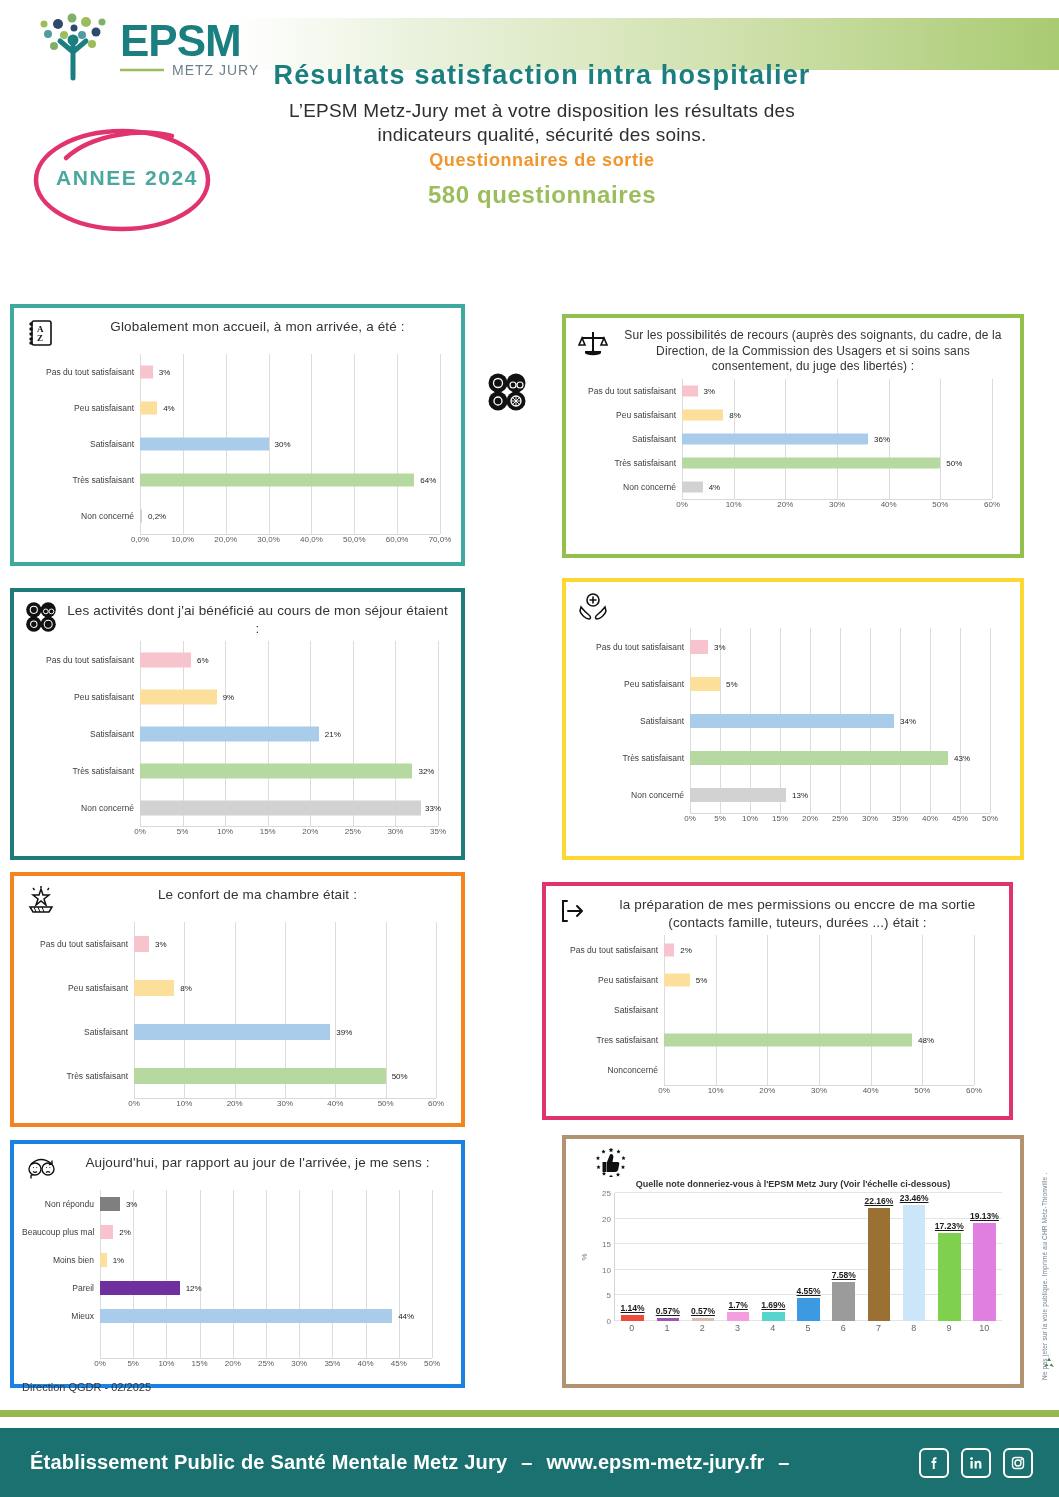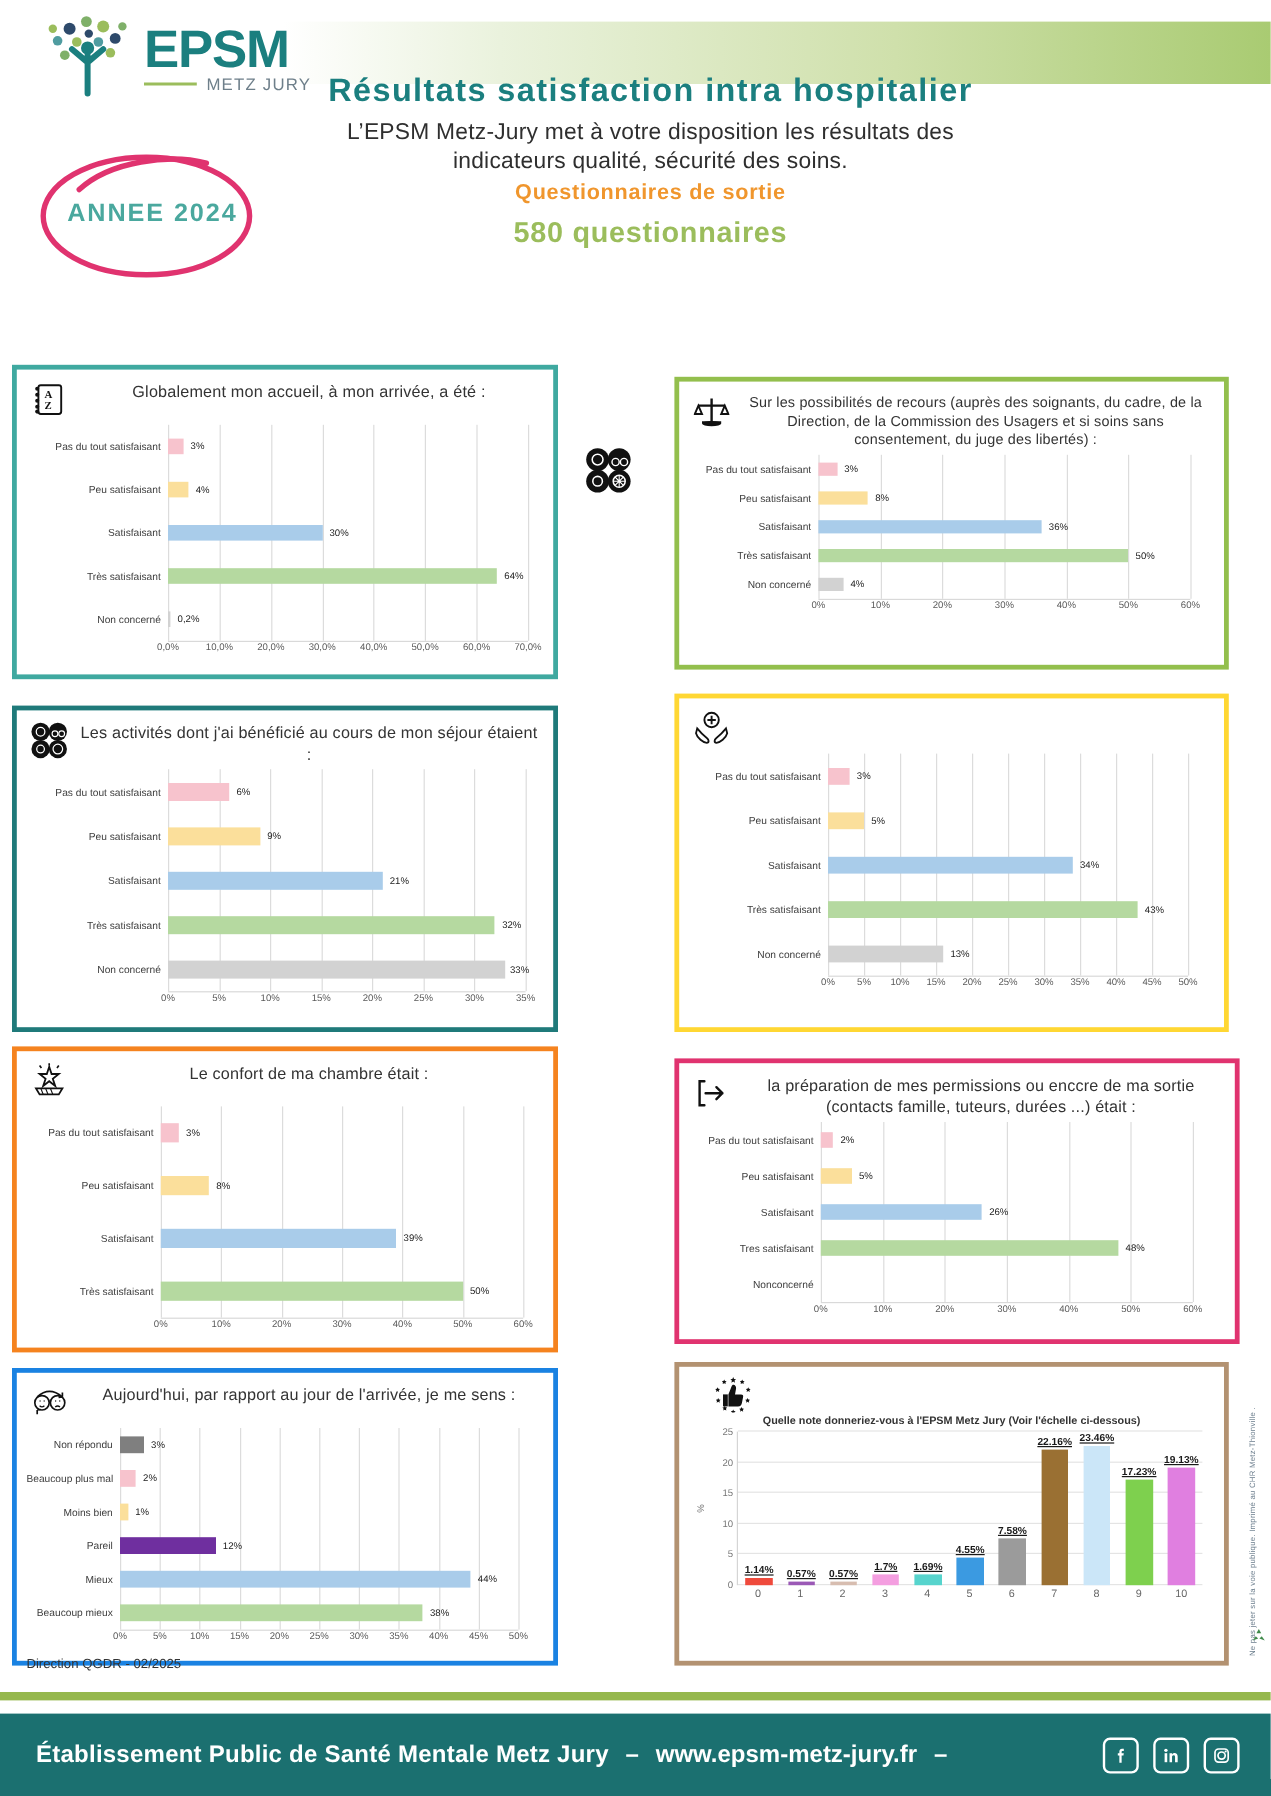--- a/index.html
+++ b/index.html
@@ -573,21 +573,21 @@
             <span style="left: 212.667px;">20%</span>
             <span style="left: 263px;">30%</span>
             <span style="left: 313.333px;">40%</span>
             <span style="left: 363.667px;">50%</span>
             <span style="left: 414px;">60%</span>
           </div>
         </div>
     </div>
   </div>
 
-  <div class="card" id="card-preparation" style="left:562px; top:582px; width:471px; height:238px; border-color:#e0336f;">
+  <div class="card" id="card-preparation" style="left:542px; top:582px; width:471px; height:238px; border-color:#e0336f;">
     <div class="card-inner">
       <div class="card-head">
         <div class="card-icon">
           <svg width="30" height="30" viewBox="0 0 30 30">
             <path d="M9 5 L5 5 L5 25 L9 25" fill="none" stroke="#111" stroke-width="2" stroke-linecap="round"></path>
             <path d="M10 15 L24 15 M19 10 L24 15 L19 20" fill="none" stroke="#111" stroke-width="2" stroke-linecap="round" stroke-linejoin="round"></path>
           </svg>
         </div>
         <div class="card-title">la préparation de mes permissions ou enccre de ma sortie (contacts famille, tuteurs, durées ...) était :</div>
       </div>
@@ -611,24 +611,20 @@
             </div>
             <div class="row" style="height: 30px;">
               <div class="cat" style="width: 110px;">Peu satisfaisant</div>
               <div class="track" style="width: 310px; flex: 0 0 310px; position: relative;">
                 <div class="bar" style="position: absolute; left: 0px; top: 50%; transform: translateY(-50%); width: 25.8333px; height: 13px; background: rgb(251, 223, 155);"></div>
                 <span class="val" style="left: 31.8333px;">5%</span>
               </div>
             </div>
             <div class="row" style="height: 30px;">
               <div class="cat" style="width: 110px;">Satisfaisant</div>
-              <div class="track" style="width: 310px; flex: 0 0 310px; position: relative;">
-                <div class="bar" style="position: absolute; left: 0px; top: 50%; transform: translateY(-50%); width: 134.333px; height: 13px; background: rgb(169, 204, 234);"></div>
-                <span class="val" style="left: 140.333px;">26%</span>
-              </div>
             </div>
             <div class="row" style="height: 30px;">
               <div class="cat" style="width: 110px;">Tres satisfaisant</div>
               <div class="track" style="width: 310px; flex: 0 0 310px; position: relative;">
                 <div class="bar" style="position: absolute; left: 0px; top: 50%; transform: translateY(-50%); width: 248px; height: 13px; background: rgb(181, 217, 160);"></div>
                 <span class="val" style="left: 254px;">48%</span>
               </div>
             </div>
             <div class="row" style="height: 30px;">
               <div class="cat" style="width: 110px;">Nonconcerné</div>
@@ -705,27 +701,20 @@
               <div class="track" style="width: 332px; flex: 0 0 332px; position: relative;">
                 <div class="bar" style="position: absolute; left: 0px; top: 50%; transform: translateY(-50%); width: 79.68px; height: 14px; background: rgb(111, 47, 159);"></div>
                 <span class="val" style="left: 85.68px;">12%</span>
               </div>
             </div>
             <div class="row" style="height: 28px;">
               <div class="cat" style="width: 78px;">Mieux</div>
               <div class="track" style="width: 332px; flex: 0 0 332px; position: relative;">
                 <div class="bar" style="position: absolute; left: 0px; top: 50%; transform: translateY(-50%); width: 292.16px; height: 14px; background: rgb(169, 204, 234);"></div>
                 <span class="val" style="left: 298.16px;">44%</span>
-              </div>
-            </div>
-            <div class="row" style="height: 28px;">
-              <div class="cat" style="width: 78px;">Beaucoup mieux</div>
-              <div class="track" style="width: 332px; flex: 0 0 332px; position: relative;">
-                <div class="bar" style="position: absolute; left: 0px; top: 50%; transform: translateY(-50%); width: 252.32px; height: 14px; background: rgb(181, 217, 160);"></div>
-                <span class="val" style="left: 258.32px;">38%</span>
               </div>
             </div>
           </div>
           <div class="xaxis">
             <div class="axisline" style="left: 78px; width: 332px;"></div>
             <span style="left: 78px;">0%</span>
             <span style="left: 111.2px;">5%</span>
             <span style="left: 144.4px;">10%</span>
             <span style="left: 177.6px;">15%</span>
             <span style="left: 210.8px;">20%</span>

